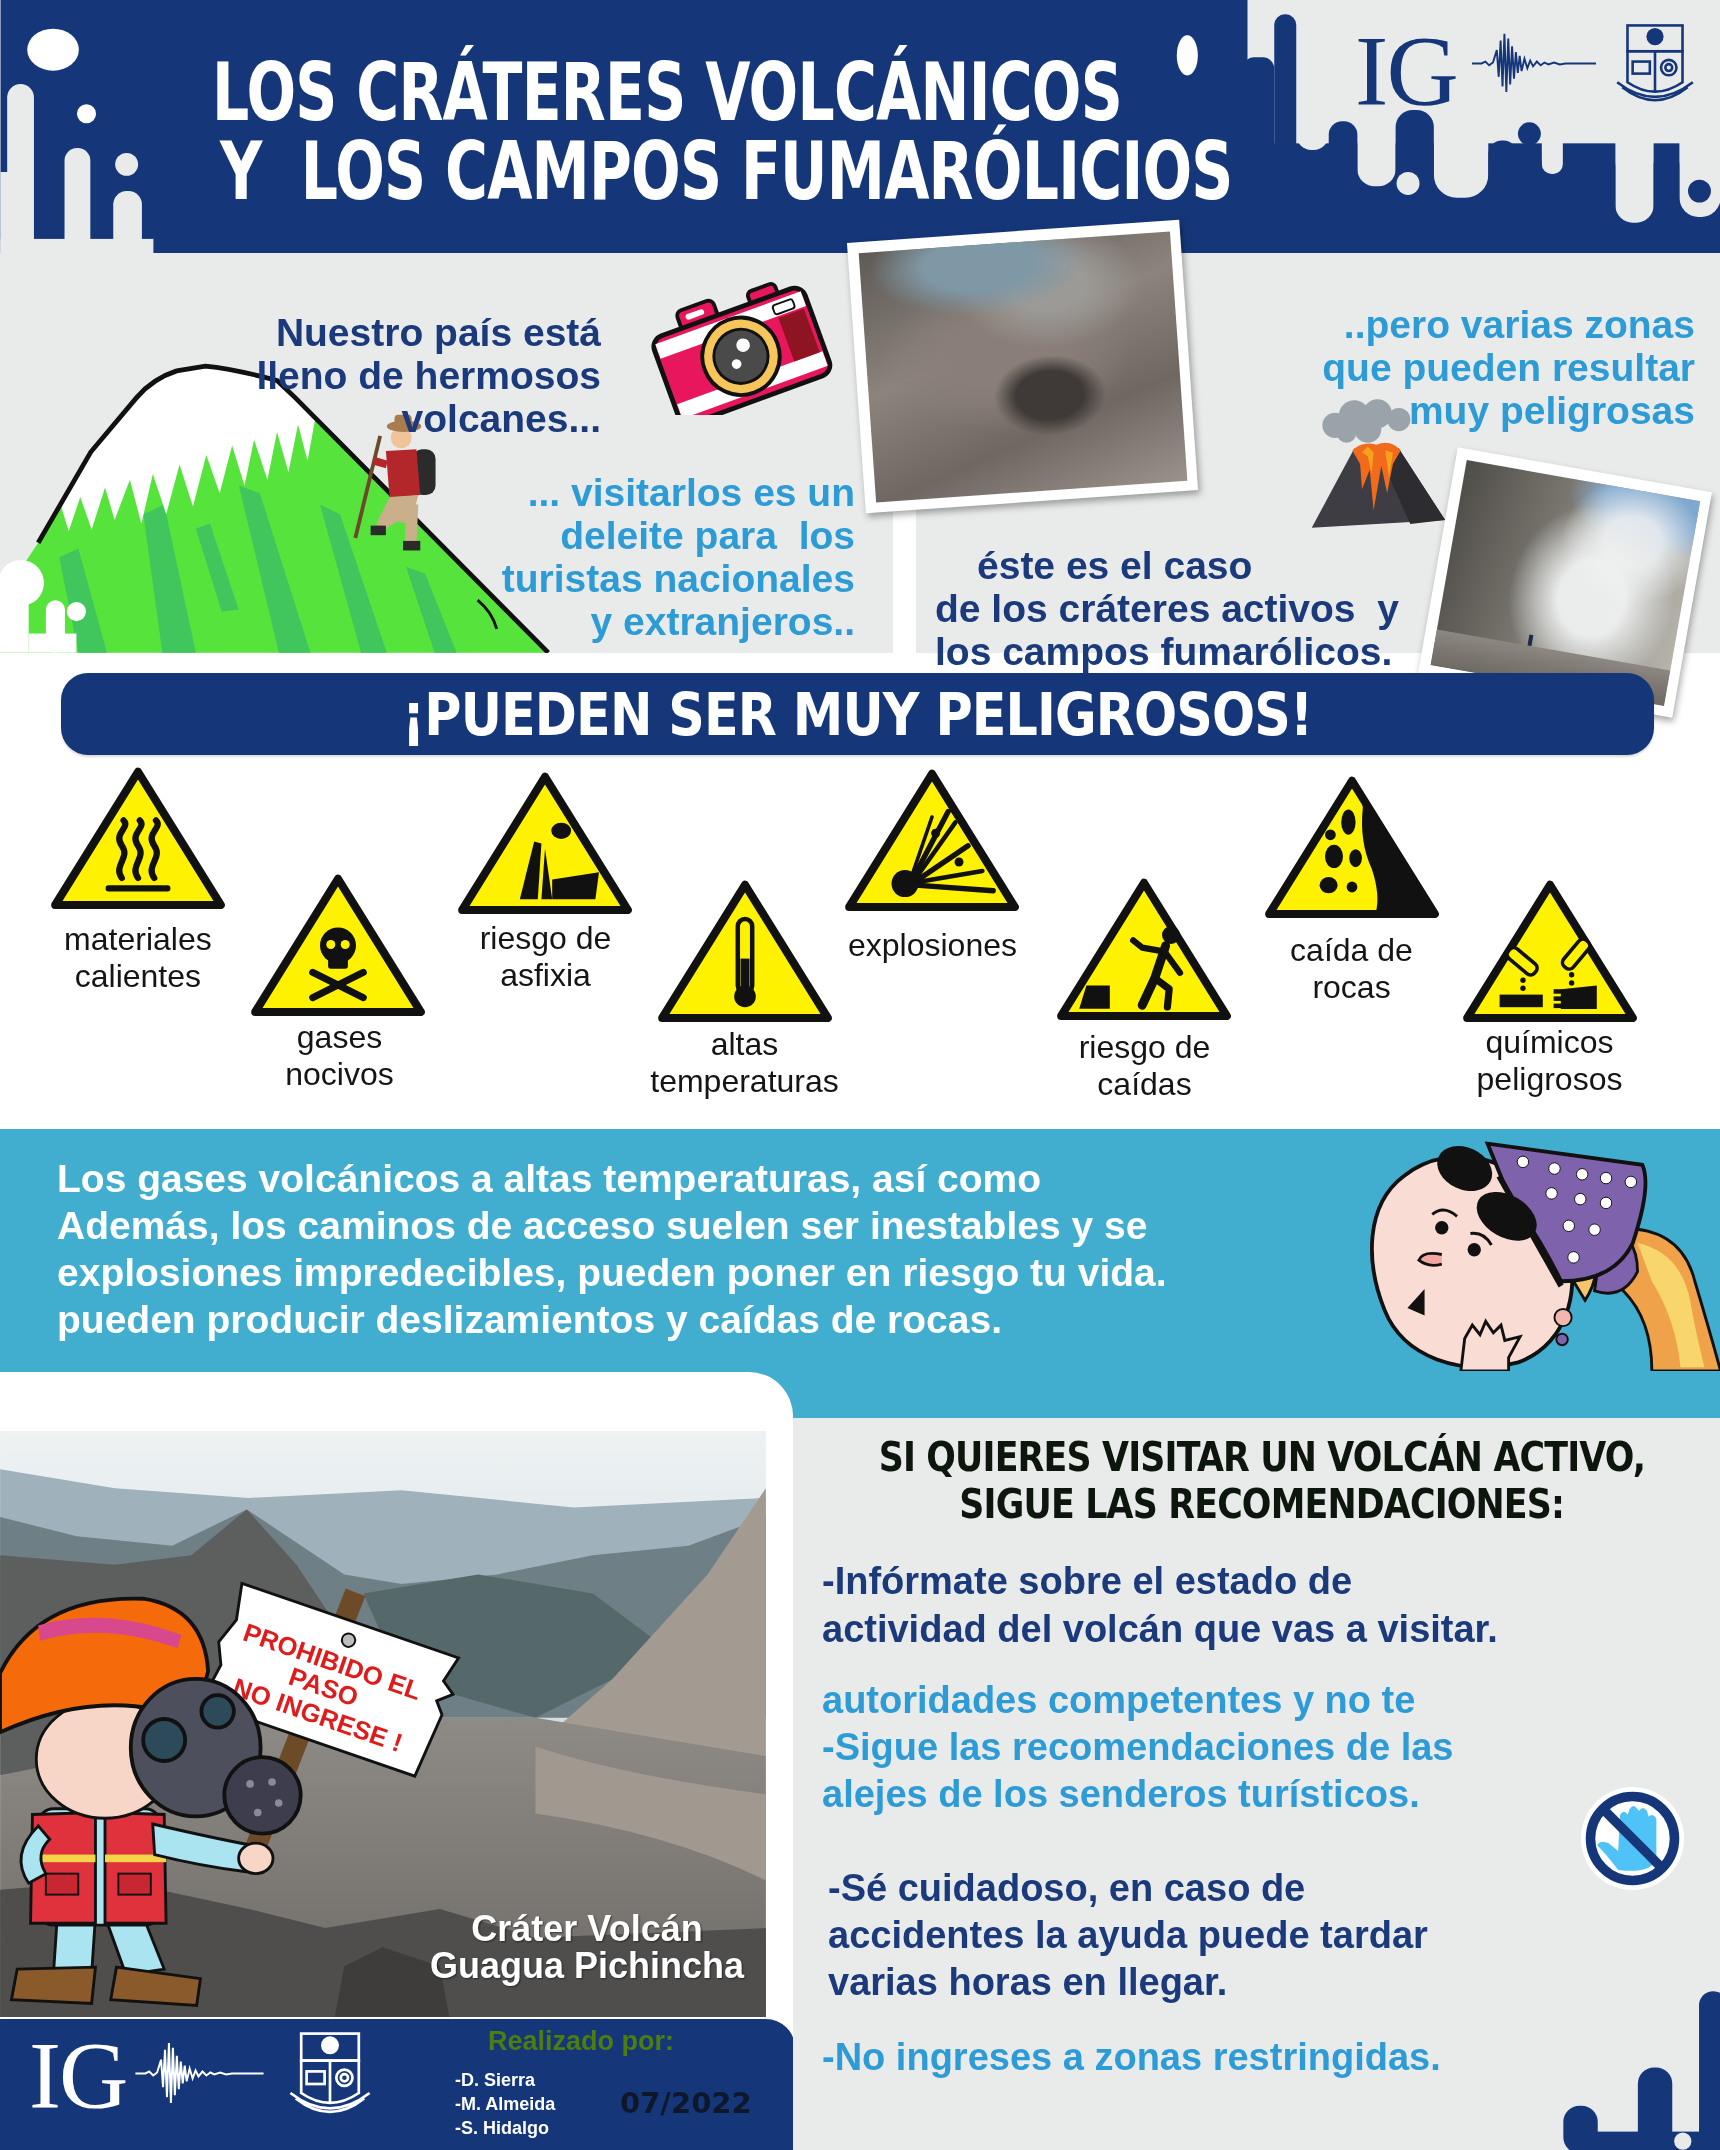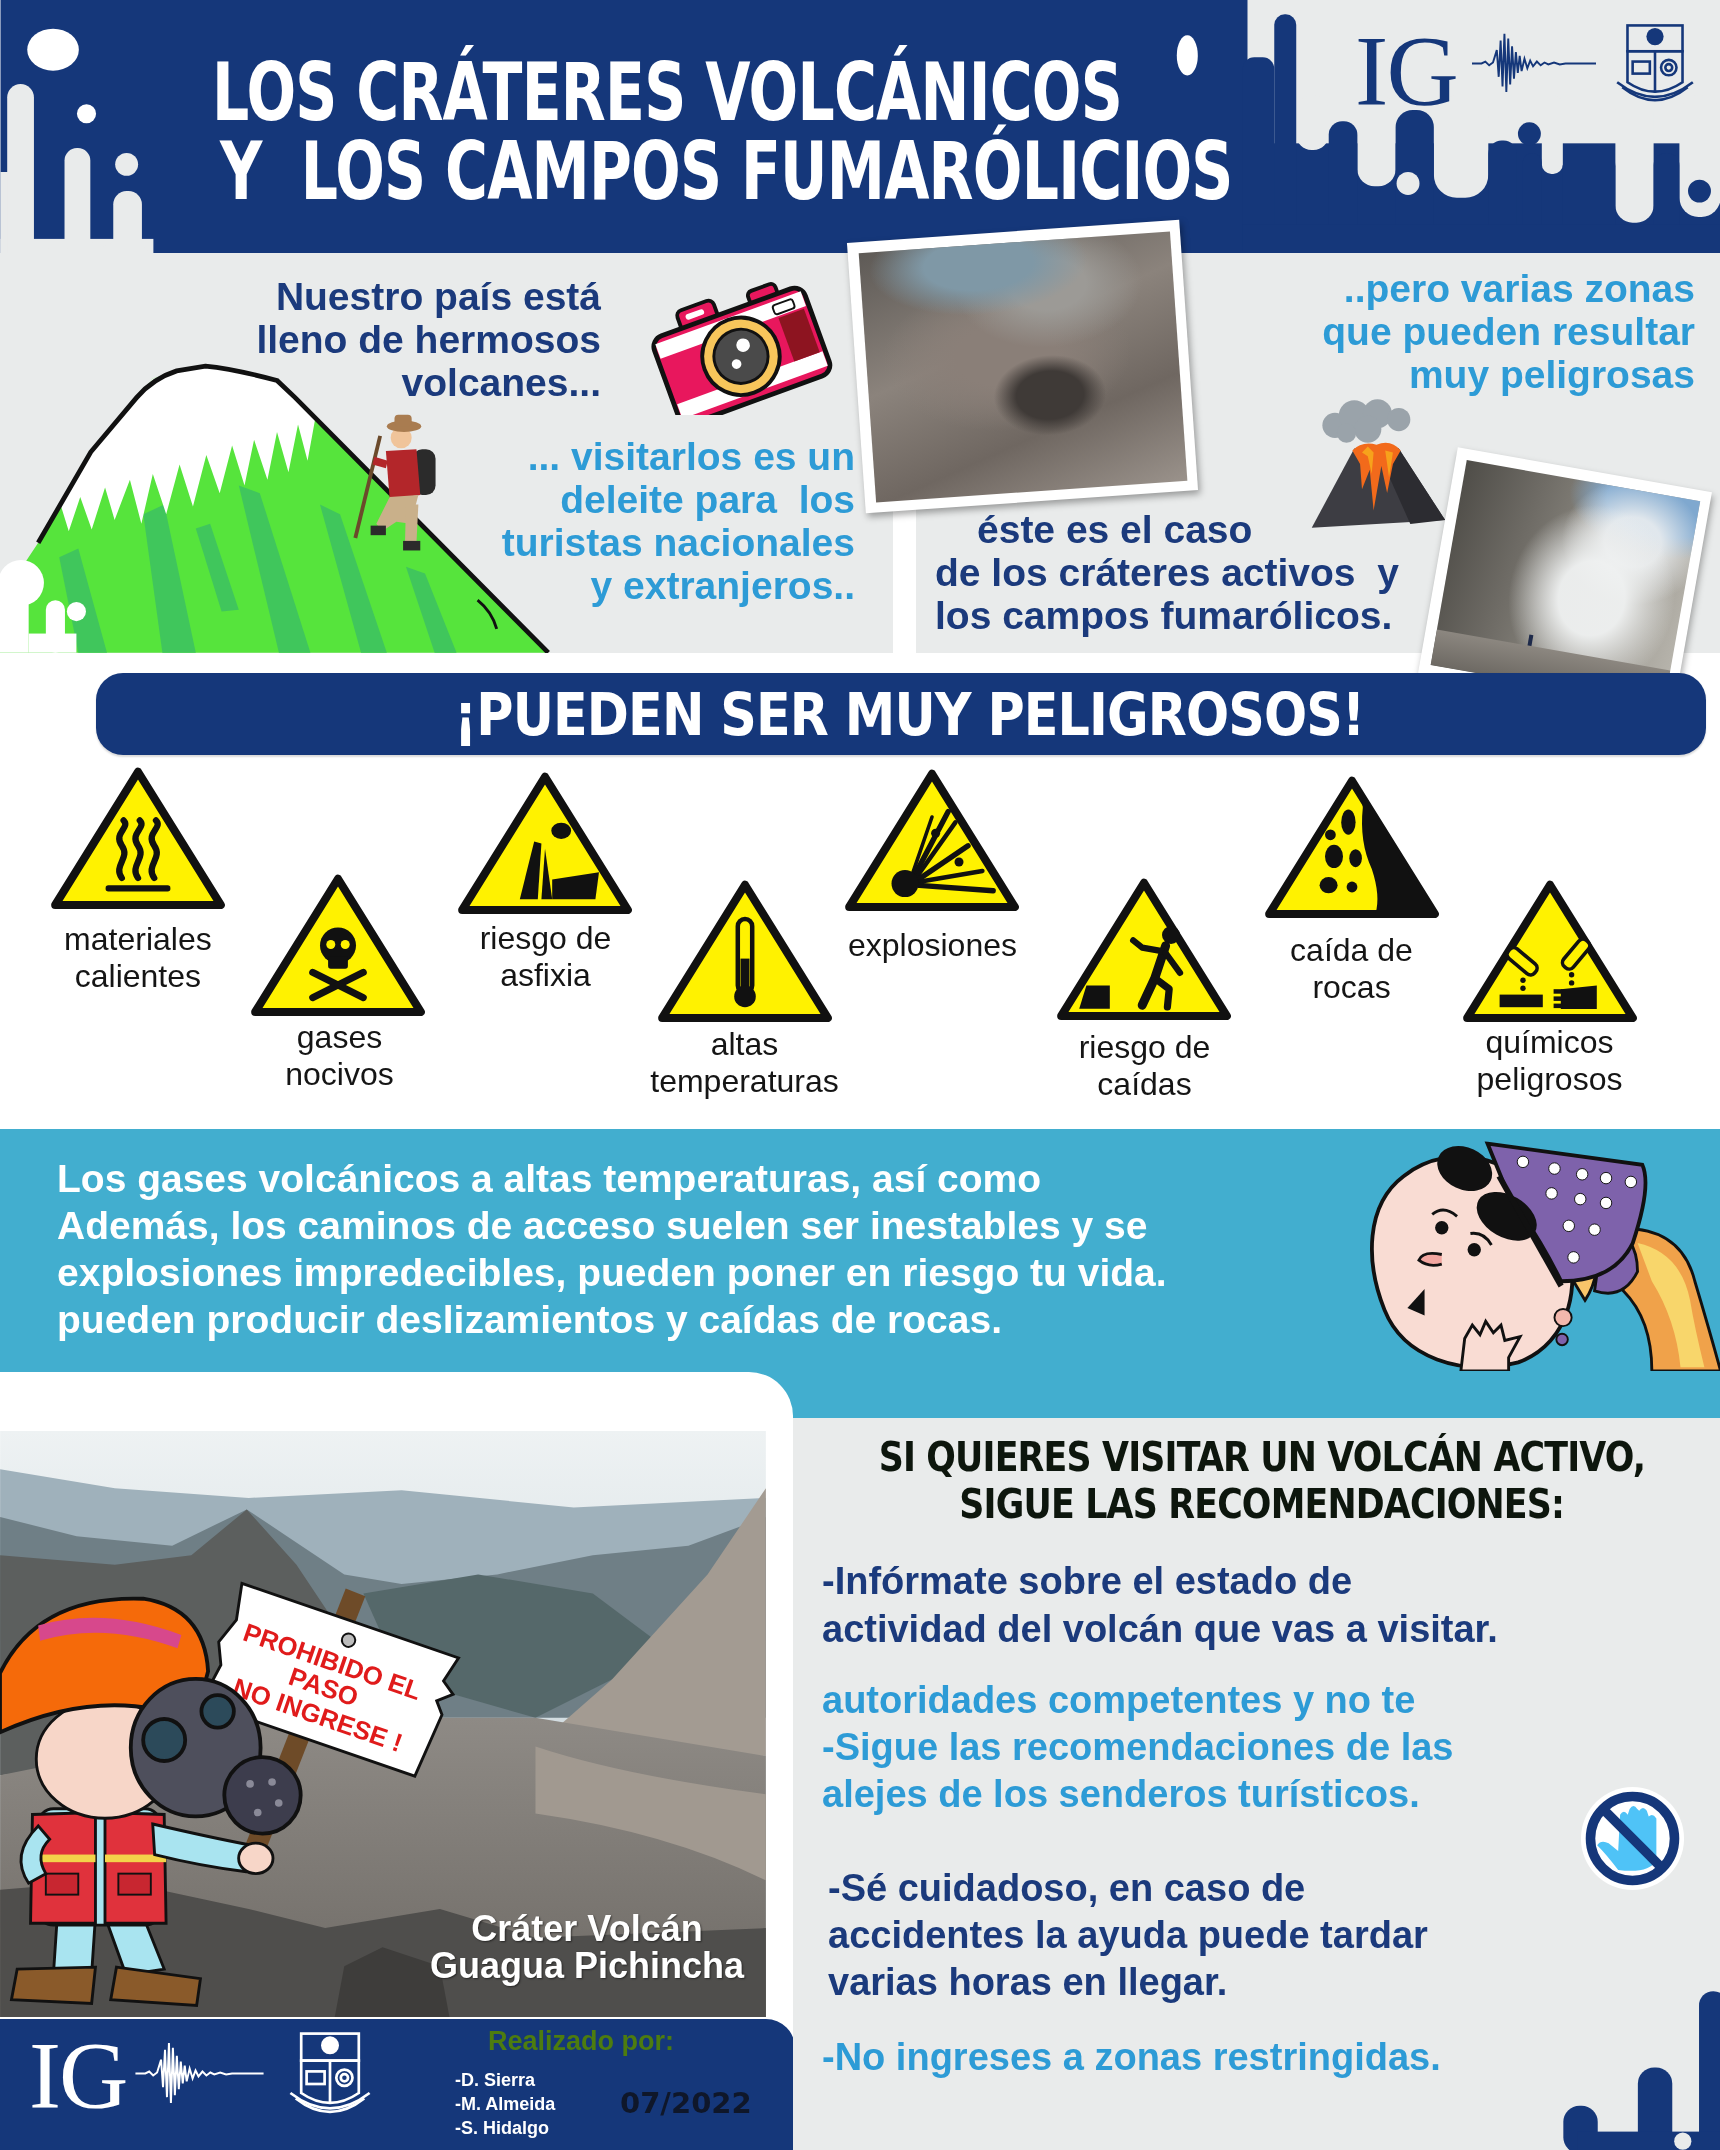--- a/index.html
+++ b/index.html
@@ -8,29 +8,29 @@
   .line { display: block; white-space: pre; }
 
   
   .title-line { position: absolute; font-family: "DejaVu Sans", sans-serif; font-weight: bold; font-size: 80px; line-height: 80px; color: #ffffff; white-space: pre; transform: scaleX(0.73); transform-origin: left center; letter-spacing: -1px; }
   .ig-logo { position: absolute; font-family: "Liberation Serif", serif; font-size: 100px; line-height: 100px; letter-spacing: -1.9px; }
 
   
   .top-panel { left: 0; top: 253px; width: 1721px; height: 400px; background: #e9ebeb; }
   .divider { left: 893px; top: 499px; width: 23px; height: 154px; background: #ffffff; }
 
-  .intro { position: absolute; font-family: "Liberation Sans", sans-serif; font-weight: bold; font-size: 39px; line-height: 43px; }
+  .intro { position: absolute; font-family: "Liberation Sans", sans-serif; font-weight: bold; font-size: 39px; line-height: 43px; margin-top: 36px; }
   .navy { color: #1b3a7c; }
   .sky { color: #2d9bd6; }
 
   .photo { position: absolute; background: #ffffff; padding: 10.5px; box-shadow: 1.9px 3.8px 7.6px rgba(0,0,0,0.35); }
   .photo-inner { width: 100%; height: 100%; position: relative; overflow: hidden; }
 
   
-  .banner { left: 96px; top: 673px; width: 1593px; height: 82px; background: #15377a; border-radius: 27px; display: flex; align-items: center; justify-content: center; box-shadow: 0 1.9px 1.9px rgba(0,0,0,0.15); padding-left: 17px; }
+  .banner { left: 61px; top: 673px; width: 1593px; height: 82px; background: #15377a; border-radius: 27px; display: flex; align-items: center; justify-content: center; box-shadow: 0 1.9px 1.9px rgba(0,0,0,0.15); }
   .banner-text { display: inline-block; font-family: "DejaVu Sans", sans-serif; font-weight: bold; font-size: 59px; line-height: 59px; color: #ffffff; transform: scaleX(0.86); letter-spacing: -1px; }
 
   
   .hazard-icon { position: absolute; width: 182px; height: 153px; }
   .hazard-label { position: absolute; width: 249px; text-align: center; font-family: "Liberation Sans", sans-serif; font-size: 32px; line-height: 37px; color: #151515; }
 
   
   .band { left: 0; top: 1129px; width: 1721px; height: 289px; background: #42aecf; }
   .band-text { left: 57px; top: 1155px; font-family: "Liberation Sans", sans-serif; font-weight: bold; font-size: 39px; line-height: 47px; color: #ffffff; }
 

